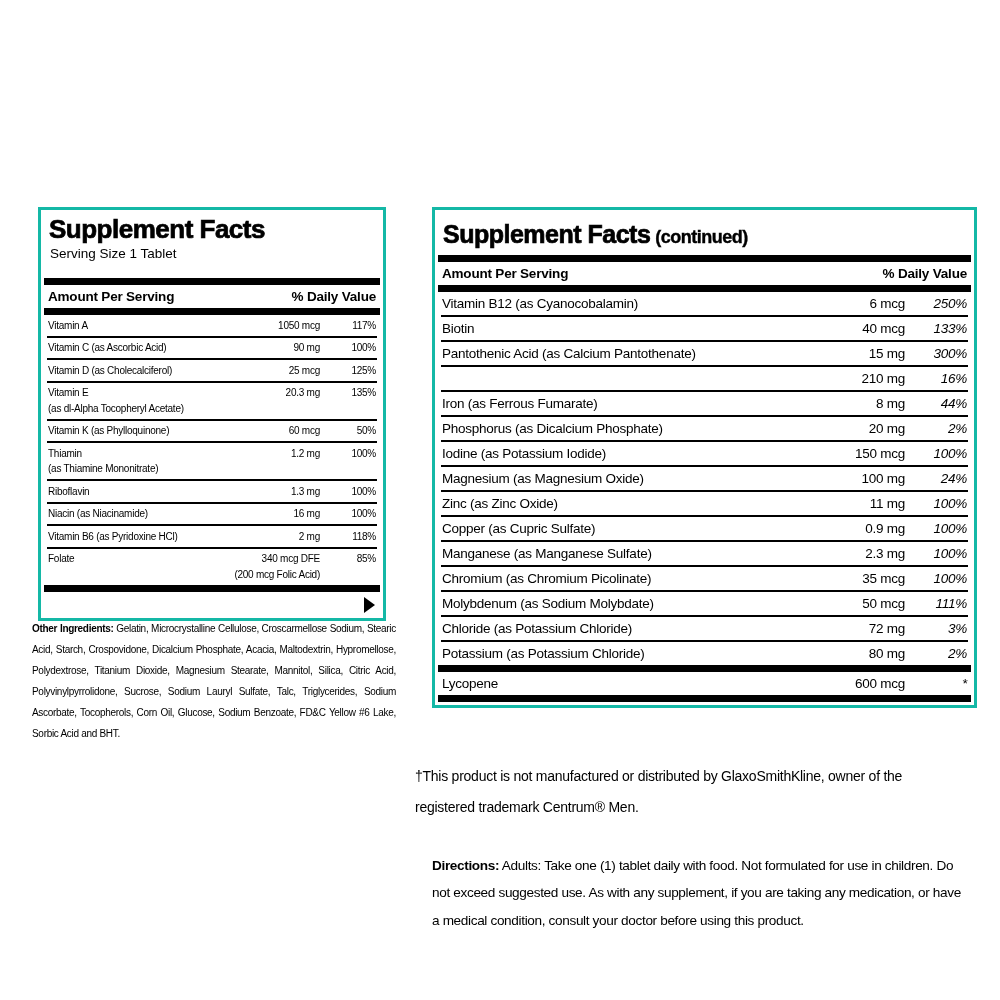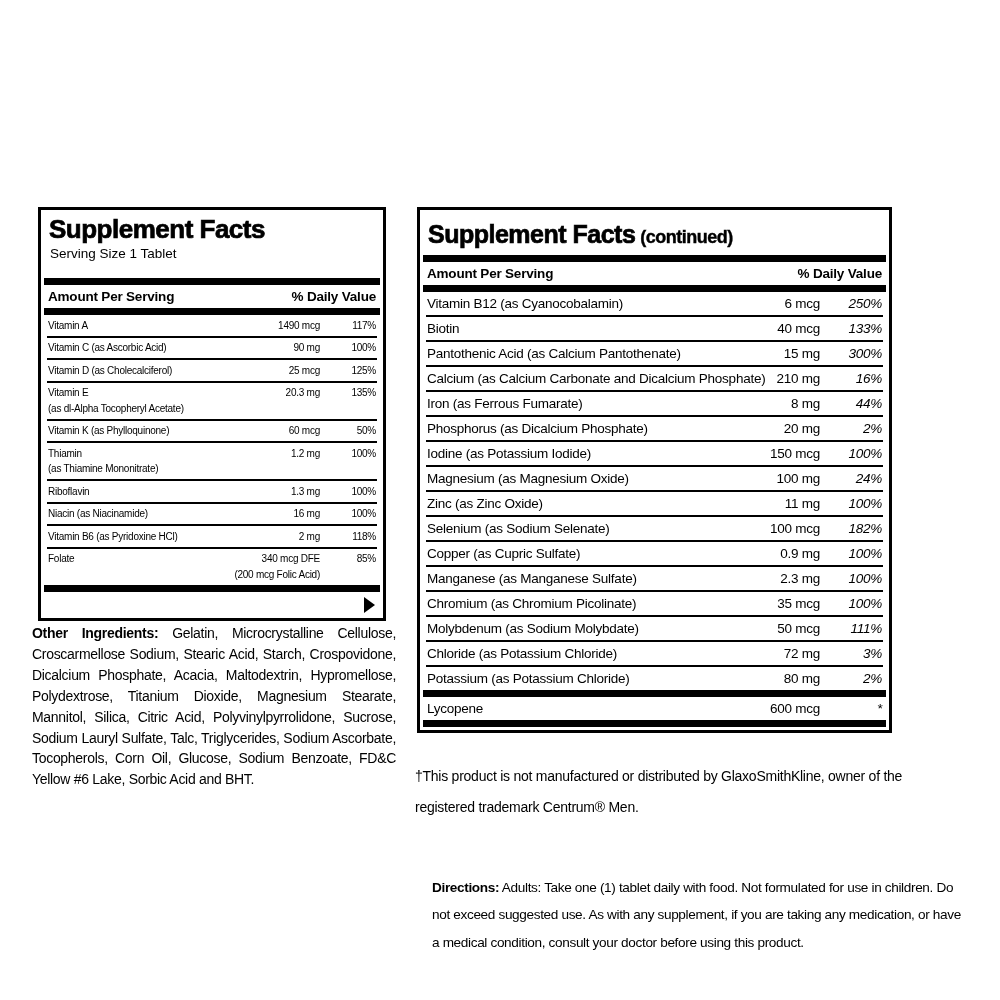--- a/index.html
+++ b/index.html
@@ -1,21 +1,21 @@
 <!DOCTYPE html>
 <html><head>
 <meta charset="utf-8">
 <style>
   html,body{margin:0;padding:0;background:#fff;}
   .canvas{position:relative;width:1000px;height:1000px;background:#fff;
           font-family:"Liberation Sans",sans-serif;color:#000;overflow:hidden;}
 
-  .panel{position:absolute;border:3px solid #000000;background:#fff;box-sizing:border-box;padding:3px 6px;}
+  .panel{position:absolute;border:3px solid #14b8a6;background:#fff;box-sizing:border-box;padding:3px 6px;}
   .left-panel{left:38px;top:207px;width:348px;min-height:388px;}
-  .right-panel{left:417px;top:207px;width:475px;}
+  .right-panel{left:432px;top:207px;width:545px;}
 
   .p-title{font-size:26px;font-weight:bold;line-height:1.12;letter-spacing:-0.5px;
            -webkit-text-stroke:0.7px #000;margin:2px 0 0 2px;white-space:nowrap;}
   .right-panel .p-title{font-size:25px;margin-top:7px;margin-bottom:7px;}
   .title-suffix{font-size:18px;-webkit-text-stroke:0.4px #000;margin-left:5px;}
 
   .serving{font-size:13.5px;margin:2px 0 17px 3px;}
 
   .bar{height:7px;background:#000;margin:0 -3px;}
 
@@ -34,24 +34,24 @@
   .right-panel .t-dv{width:62px;font-style:italic;}
   .t-sub{white-space:nowrap;}
 
   .arrow-area{display:flex;justify-content:flex-end;padding:5px 2px 2px 0;}
   .tri{width:0;height:0;border-top:8px solid transparent;border-bottom:8px solid transparent;
        border-left:11px solid #000;}
 
   .dv-note{font-size:13.5px;padding:5px 1px 3px;letter-spacing:-0.2px;}
 
   .para{position:absolute;}
-  .oi{left:32px;top:609px;width:364px;font-size:14px;line-height:20.9px;
+  .oi{left:32px;top:609px;width:364px;font-size:10px;line-height:20.9px;
       text-align:justify;letter-spacing:-0.3px;}
   .disc{left:415px;top:747px;width:531px;font-size:14px;line-height:31px;letter-spacing:-0.25px;}
-  .dir{left:432px;top:860px;width:537px;font-size:13.6px;line-height:27.5px;letter-spacing:-0.35px;}
+  .dir{left:432px;top:838px;width:537px;font-size:13.6px;line-height:27.5px;letter-spacing:-0.35px;}
   b,strong{font-weight:bold;}
 </style>
 </head>
 <body>
 
 <div class="canvas">
 
   <section class="panel left-panel">
     <div class="p-title">Supplement Facts</div>
     <div class="serving">Serving Size 1 Tablet</div>
@@ -59,21 +59,21 @@
     <div class="cols">
       <span>Amount Per Serving</span>
       <span>% Daily Value</span>
     </div>
     <div class="bar"></div>
     <div class="t-rows" id="left-rows">
         <div class="t-row">
           <div class="t-line">
             <span class="t-name">Vitamin A</span>
             <span class="t-amt">
-              <div>1490 mcg</div>
+              <div>1050 mcg</div>
             </span>
             <span class="t-dv">117%</span>
           </div>
         </div>
         <div class="t-row">
           <div class="t-line">
             <span class="t-name">Vitamin C (as Ascorbic Acid)</span>
             <span class="t-amt">
               <div>90 mg</div>
             </span>
@@ -195,21 +195,20 @@
           <div class="t-line">
             <span class="t-name">Pantothenic Acid (as Calcium Pantothenate)</span>
             <span class="t-amt">
               <div>15 mg</div>
             </span>
             <span class="t-dv">300%</span>
           </div>
         </div>
         <div class="t-row">
           <div class="t-line">
-            <span class="t-name">Calcium (as Calcium Carbonate and Dicalcium Phosphate)</span>
             <span class="t-amt">
               <div>210 mg</div>
             </span>
             <span class="t-dv">16%</span>
           </div>
         </div>
         <div class="t-row">
           <div class="t-line">
             <span class="t-name">Iron (as Ferrous Fumarate)</span>
             <span class="t-amt">
@@ -249,29 +248,20 @@
           <div class="t-line">
             <span class="t-name">Zinc (as Zinc Oxide)</span>
             <span class="t-amt">
               <div>11 mg</div>
             </span>
             <span class="t-dv">100%</span>
           </div>
         </div>
         <div class="t-row">
           <div class="t-line">
-            <span class="t-name">Selenium (as Sodium Selenate)</span>
-            <span class="t-amt">
-              <div>100 mcg</div>
-            </span>
-            <span class="t-dv">182%</span>
-          </div>
-        </div>
-        <div class="t-row">
-          <div class="t-line">
             <span class="t-name">Copper (as Cupric Sulfate)</span>
             <span class="t-amt">
               <div>0.9 mg</div>
             </span>
             <span class="t-dv">100%</span>
           </div>
         </div>
         <div class="t-row">
           <div class="t-line">
             <span class="t-name">Manganese (as Manganese Sulfate)</span>

